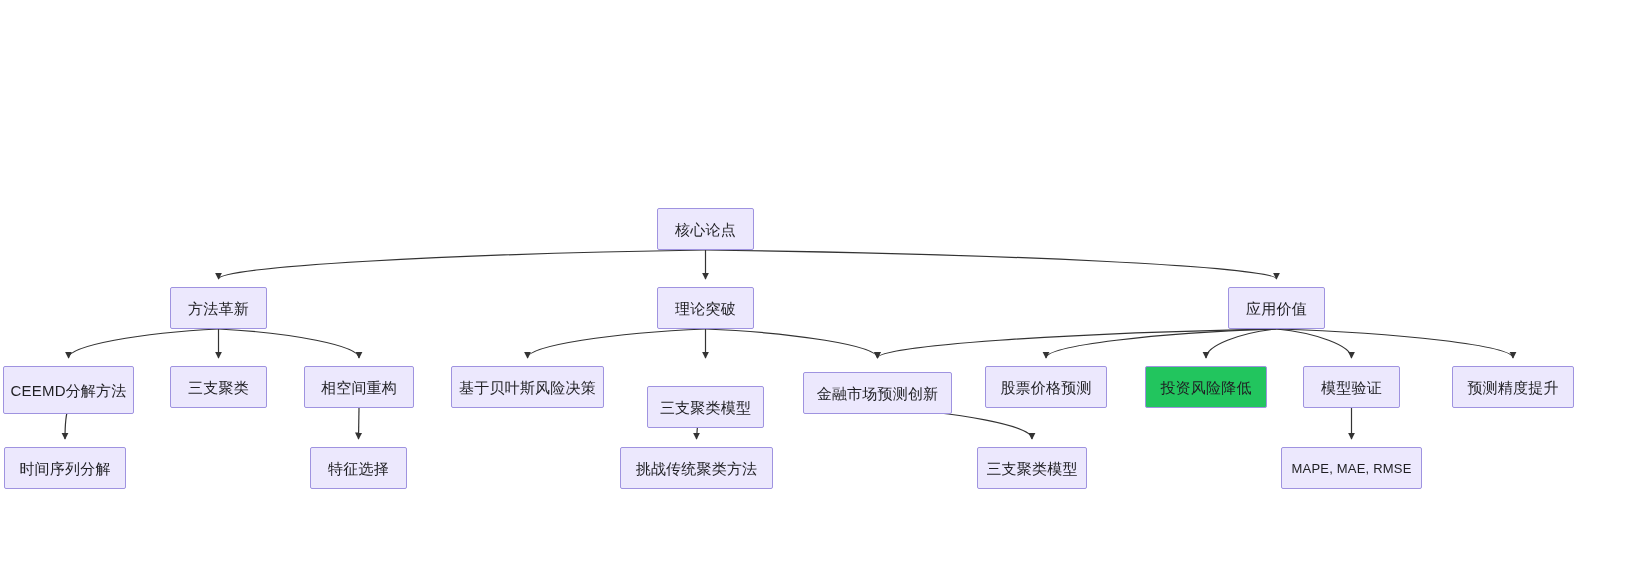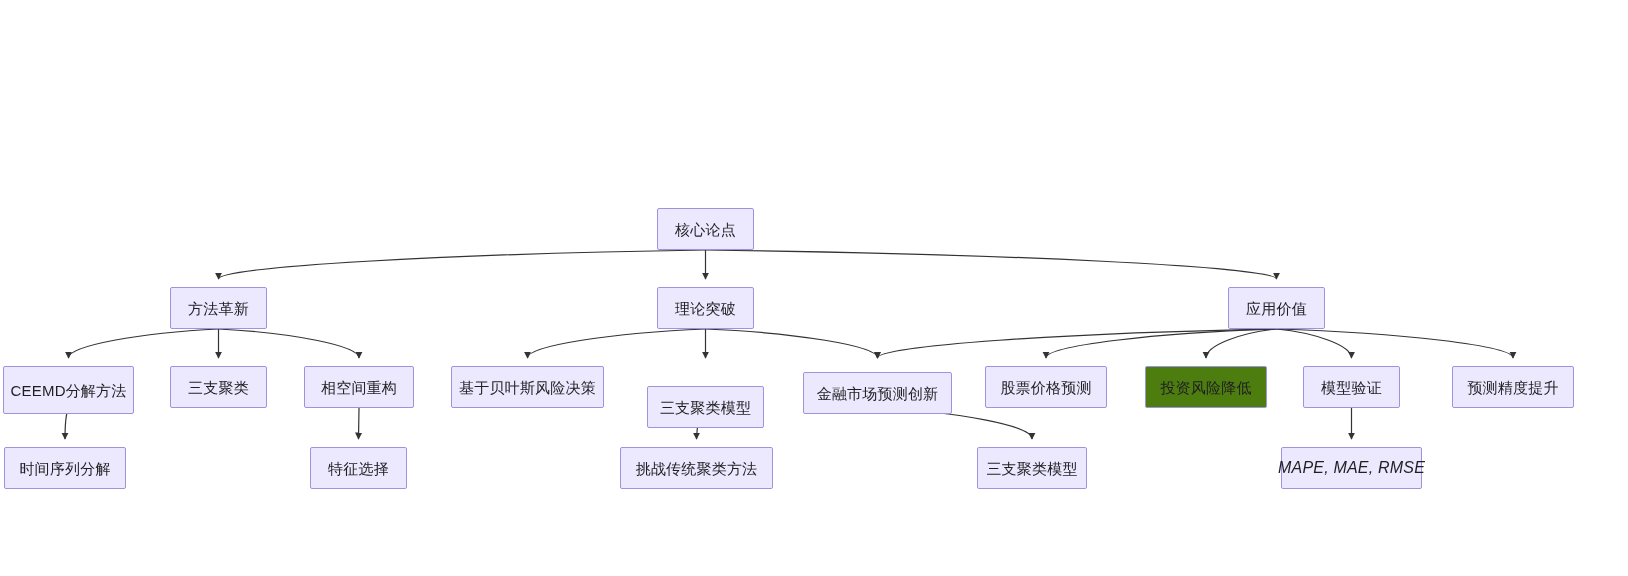--- a/index.html
+++ b/index.html
@@ -39,22 +39,21 @@
     color: #1f1f23;
     font-size: 15px;
     line-height: 1;
     letter-spacing: 0.2px;
     white-space: nowrap;
   }
   .node-label {
     display: block;
   }
   .node.latin .node-label {
-    font-size: 16px;
-    font-style: italic;
+    font-size: 13px;
   }
 </style>
 </head>
 <body>
 
 <div id="diagram-root">
   <svg id="edge-layer" width="1628" height="576" viewBox="0 0 1628 576" xmlns="http://www.w3.org/2000/svg">
     <defs>
       <marker id="arrow" viewBox="0 0 10 10" refX="9" refY="5" markerWidth="6" markerHeight="6" orient="auto-start-reverse">
         <path d="M 0 0 L 10 5 L 0 10 z" fill="#333333"></path>
@@ -109,21 +108,21 @@
       </div>
       <div class="node" style="left: 647px; top: 366px; width: 117px; height: 42px; background: rgb(236, 232, 253); border-color: rgb(159, 147, 224); color: rgb(31, 31, 35); margin-top: 20px;">
         <span class="node-label">三支聚类模型</span>
       </div>
       <div class="node" style="left: 803px; top: 366px; width: 149px; height: 42px; background: rgb(236, 232, 253); border-color: rgb(159, 147, 224); color: rgb(31, 31, 35); margin-top: 6px;">
         <span class="node-label">金融市场预测创新</span>
       </div>
       <div class="node" style="left: 985px; top: 366px; width: 122px; height: 42px; background: rgb(236, 232, 253); border-color: rgb(159, 147, 224); color: rgb(31, 31, 35);">
         <span class="node-label">股票价格预测</span>
       </div>
-      <div class="node" style="left: 1145px; top: 366px; width: 122px; height: 42px; background: #4d7c0f; border-color: rgb(159, 147, 224); color: rgb(31, 31, 35);">
+      <div class="node" style="left: 1145px; top: 366px; width: 122px; height: 42px; background: #22c55e; border-color: rgb(159, 147, 224); color: rgb(31, 31, 35);">
         <span class="node-label">投资风险降低</span>
       </div>
       <div class="node" style="left: 1303px; top: 366px; width: 97px; height: 42px; background: rgb(236, 232, 253); border-color: rgb(159, 147, 224); color: rgb(31, 31, 35);">
         <span class="node-label">模型验证</span>
       </div>
       <div class="node" style="left: 1452px; top: 366px; width: 122px; height: 42px; background: rgb(236, 232, 253); border-color: rgb(159, 147, 224); color: rgb(31, 31, 35);">
         <span class="node-label">预测精度提升</span>
       </div>
       <div class="node" style="left: 4px; top: 447px; width: 122px; height: 42px; background: rgb(236, 232, 253); border-color: rgb(159, 147, 224); color: rgb(31, 31, 35);">
         <span class="node-label">时间序列分解</span>

